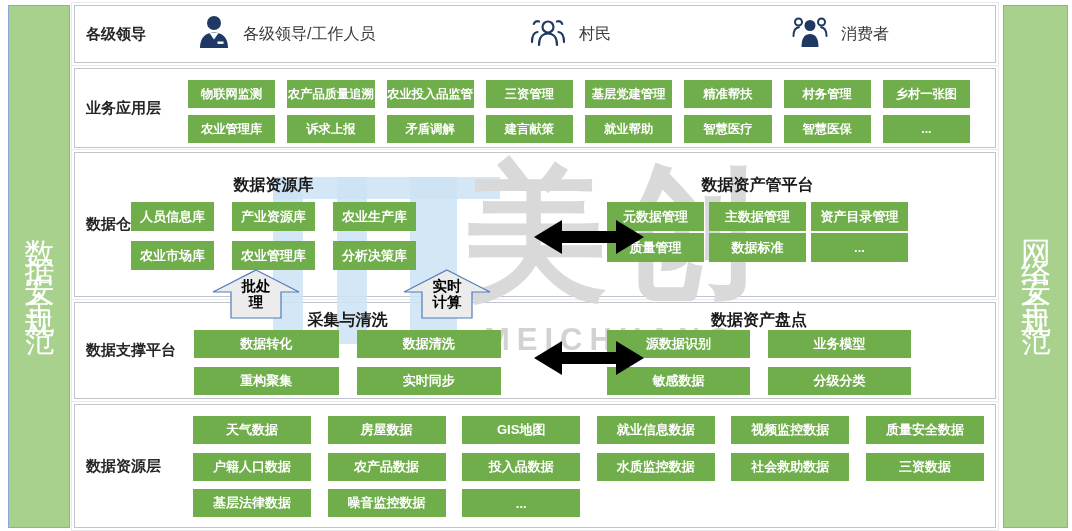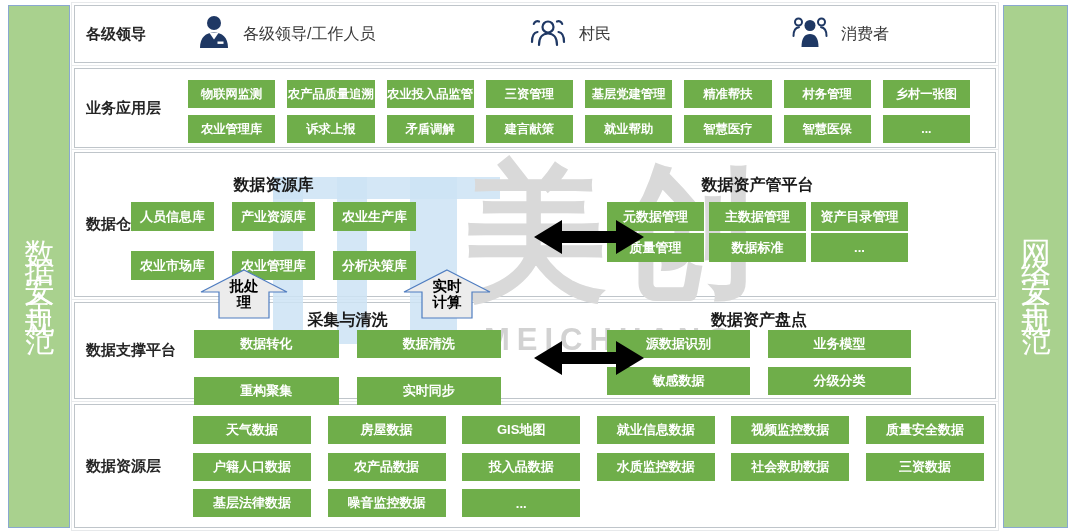--- a/index.html
+++ b/index.html
@@ -36,27 +36,27 @@
   .grid{position:absolute;display:grid;}
   .btn{background:#6fae4a;color:#fff;font-weight:bold;font-size:13px;height:100%;
        display:flex;align-items:center;justify-content:center;white-space:nowrap;}
   .grid-app{left:113px;top:11px;width:782px;grid-template-columns:repeat(8,1fr);
             grid-auto-rows:28px;gap:7px 12px;}
   .grid-app .btn{font-size:12.3px;}
   .grp-title{position:absolute;text-align:center;font-size:16px;font-weight:bold;color:#1a1a1a;}
   .wh-title-l{left:56px;width:285px;top:22px;}
   .wh-title-r{left:532px;width:301px;top:22px;}
   .grid-wh-l{left:56px;top:49px;width:285px;grid-template-columns:repeat(3,1fr);
-             grid-auto-rows:29px;gap:20px 18px;}
+             grid-auto-rows:29px;gap:10px 18px;}
   .grid-wh-r{left:532px;top:49px;width:301px;grid-template-columns:repeat(3,1fr);
              grid-auto-rows:29px;gap:2px 5px;}
   .sp-title-l{left:119px;width:307px;top:7px;}
   .sp-title-r{left:532px;width:304px;top:7px;}
   .grid-sp-l{left:119px;top:27px;width:307px;grid-template-columns:repeat(2,1fr);
-             grid-auto-rows:28px;gap:19px 18px;}
+             grid-auto-rows:28px;gap:9px 18px;}
   .grid-sp-r{left:532px;top:27px;width:304px;grid-template-columns:repeat(2,1fr);
              grid-auto-rows:28px;gap:9px 18px;}
   .grid-res{left:118px;top:11px;width:791px;grid-template-columns:repeat(6,1fr);
             grid-auto-rows:28px;gap:8.5px 16.5px;}
 
   
   .uparrow{position:absolute;width:88px;height:50px;z-index:3;}
   .uparrow svg{position:absolute;inset:0;}
   .uparrow .txt{position:absolute;left:0;right:0;top:9px;text-align:center;
                 font-size:14.5px;line-height:16px;font-weight:bold;color:#000;white-space:pre-line;}
@@ -212,21 +212,21 @@
         <div class="btn">水质监控数据</div>
         <div class="btn">社会救助数据</div>
         <div class="btn">三资数据</div>
         <div class="btn">基层法律数据</div>
         <div class="btn">噪音监控数据</div>
         <div class="btn">...</div>
       </div>
     </div>
   </div>
 
-  <div class="uparrow" style="left:200px;top:269px;">
+  <div class="uparrow" style="left:212px;top:269px;">
     <svg width="88" height="50" viewBox="0 0 88 50">
       <polygon points="44,1 87,23 69,23 69,49 19,49 19,23 1,23" fill="#ececec" stroke="#4f7dc0" stroke-width="1.2"></polygon>
     </svg>
     <div class="txt">批处
 理</div>
   </div>
   <div class="uparrow" style="left:403px;top:269px;">
     <svg width="88" height="50" viewBox="0 0 88 50">
       <polygon points="44,1 87,23 69,23 69,49 19,49 19,23 1,23" fill="#ececec" stroke="#4f7dc0" stroke-width="1.2"></polygon>
     </svg>

